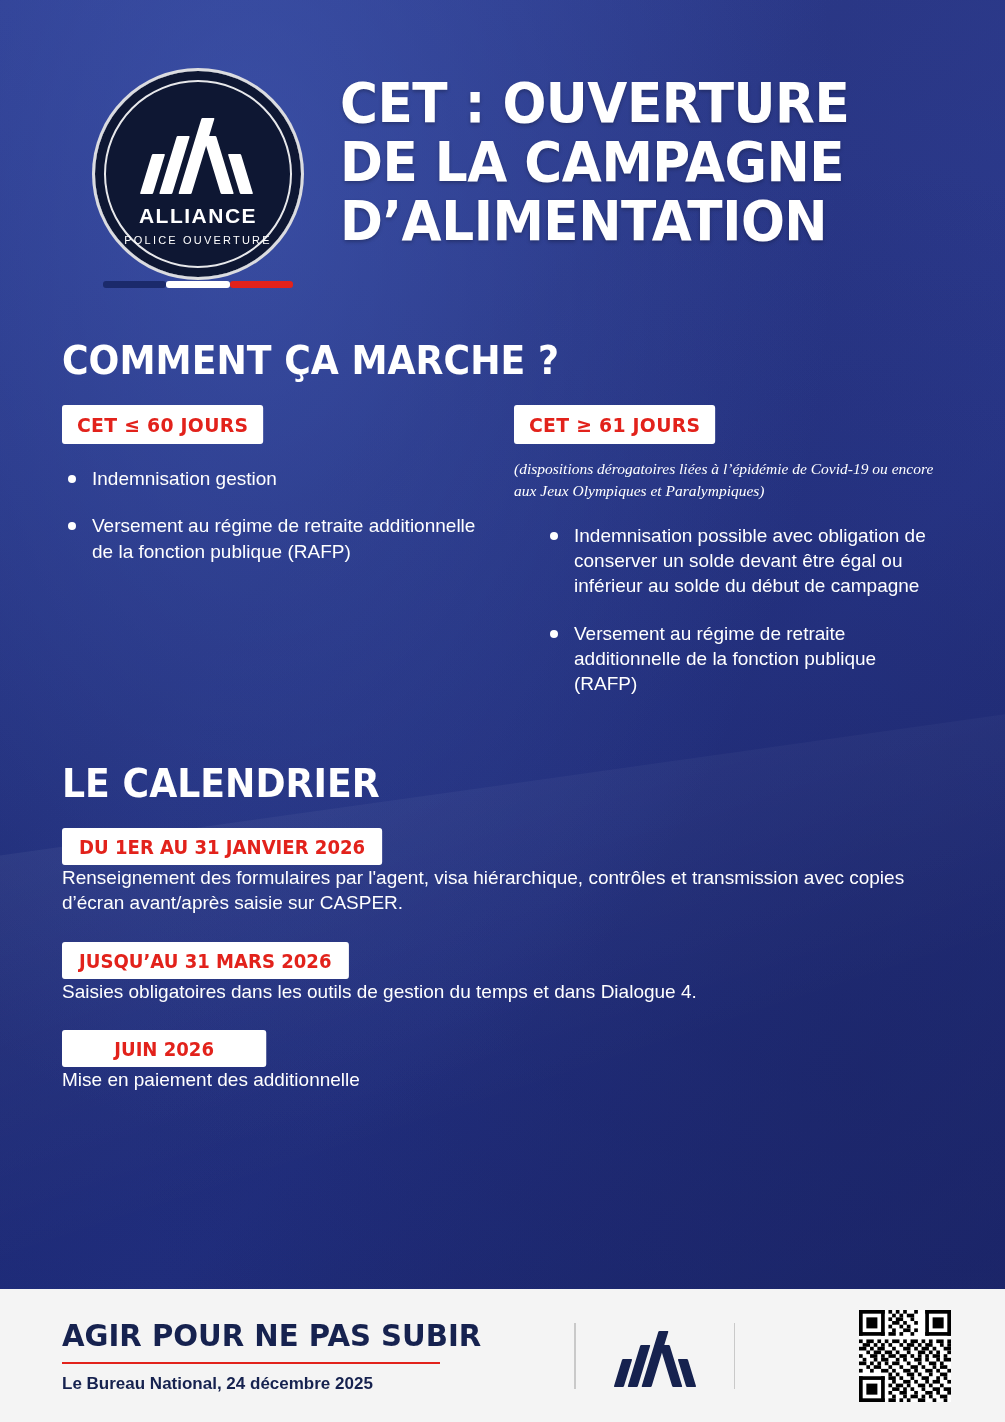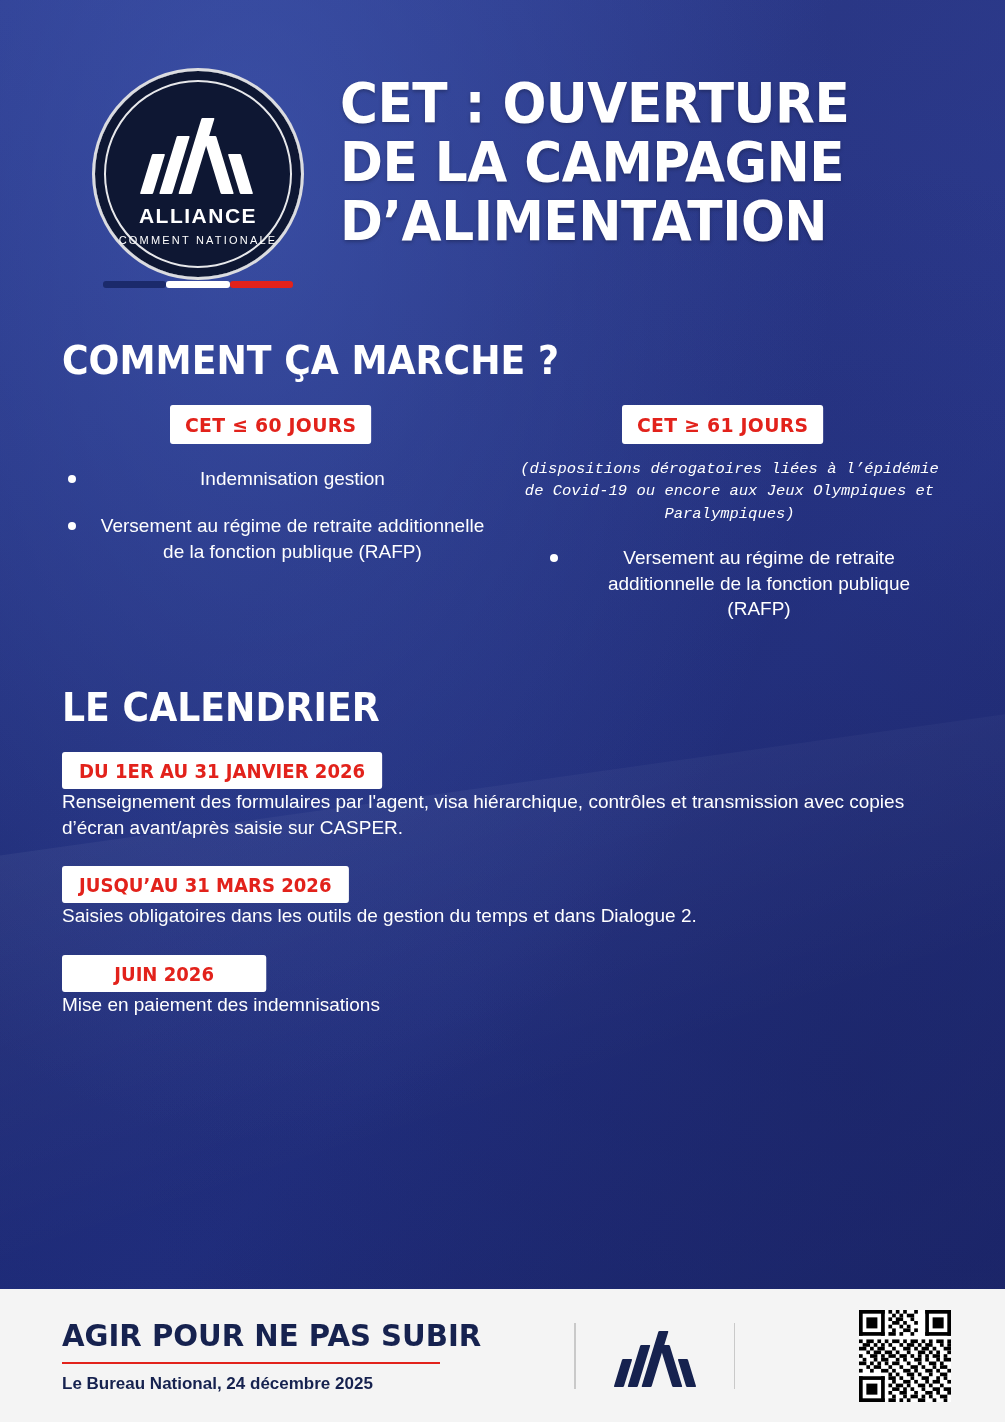--- a/index.html
+++ b/index.html
@@ -149,41 +149,40 @@
     margin-bottom: 22px;
   }
   .intro {
     color: #fff;
     font-size: 19px;
     margin-bottom: 30px;
   }
   .cols {
     display: flex;
     gap: 21px;
-    text-align: center;
   }
   .col { width: 462px; }
   .tag {
     display: inline-block;
     background: #fff;
     color: #e2221b;
     font-family: "DejaVu Sans", sans-serif;
     font-weight: bold;
     font-size: 20px;
     letter-spacing: 0.3px;
     padding: 8px 16px 7px 16px;
     border-radius: 3px;
     transform: scaleX(0.94);
     transform-origin: left center;
     text-transform: uppercase;
     white-space: nowrap;
   }
   .note {
     color: #fff;
-    font-family: Liberation Mono, monospace;
+    font-family: Liberation Serif, serif;
     font-style: italic;
     font-size: 15.5px;
     line-height: 1.45;
     margin-top: 14px;
     margin-bottom: 20px;
   }
   ul.bullets { list-style: none; margin-top: 22px; }
   ul.bullets li {
     position: relative;
     color: #fff;
@@ -309,21 +308,21 @@
       </svg>
       <div class="disc"></div>
       <div class="mono">
         <i style="left:0px;   height:40px; transform: skewX(-17deg);"></i>
         <i style="left:22px;  height:58px; transform: skewX(-17deg);"></i>
         <i style="left:44px;  height:76px; transform: skewX(-17deg);"></i>
         <i style="left:66px;  height:58px; transform: skewX(17deg);"></i>
         <i style="left:88px;  height:40px; transform: skewX(17deg);"></i>
       </div>
       <div class="alliance">ALLIANCE</div>
-      <div class="pn">COMMENT NATIONALE</div>
+      <div class="pn">POLICE OUVERTURE</div>
       <div class="tri">
         <span style="background:#1b2a6b;"></span>
         <span style="background:#ffffff;"></span>
         <span style="background:#e2221b;"></span>
       </div>
     </div>
 
     <div class="title-block">
       <h1>CET : OUVERTURE DE LA CAMPAGNE D’ALIMENTATION</h1>
     </div>
@@ -340,41 +339,42 @@
         <ul class="bullets">
           <li>Indemnisation gestion</li>
           <li>Versement au régime de retraite additionnelle de la fonction publique (RAFP)</li>
         </ul>
       </div>
 
       <div class="col right">
         <div class="tag">CET ≥ 61 JOURS</div>
         <div class="note">(dispositions dérogatoires liées à l’épidémie de Covid-19 ou encore aux Jeux Olympiques et Paralympiques)</div>
         <ul class="bullets">
+          <li>Indemnisation possible avec obligation de conserver un solde devant être égal ou inférieur au solde du début de campagne</li>
           <li>Versement au régime de retraite additionnelle de la fonction publique (RAFP)</li>
         </ul>
       </div>
     </div>
 
     <div class="calendar">
       <h2 class="section">LE CALENDRIER</h2>
 
       <div class="cal-item">
         <div class="cal-tag">DU 1ER AU 31 JANVIER 2026</div>
         <div class="cal-text">Renseignement des formulaires par l'agent, visa hiérarchique, contrôles et transmission avec copies d’écran avant/après saisie sur CASPER.</div>
       </div>
 
       <div class="cal-item">
         <div class="cal-tag">JUSQU’AU 31 MARS 2026</div>
-        <div class="cal-text">Saisies obligatoires dans les outils de gestion du temps et dans Dialogue 2.</div>
+        <div class="cal-text">Saisies obligatoires dans les outils de gestion du temps et dans Dialogue 4.</div>
       </div>
 
       <div class="cal-item">
         <div class="cal-tag" style="width:215px;">JUIN 2026</div>
-        <div class="cal-text">Mise en paiement des indemnisations</div>
+        <div class="cal-text">Mise en paiement des additionnelle</div>
       </div>
     </div>
   </div>
 
   <div class="footer">
     <div class="footer-left">
       <div class="slogan">AGIR POUR NE PAS SUBIR</div>
       <div class="rule"></div>
       <div class="byline">Le Bureau National, 24 décembre 2025</div>
     </div>

